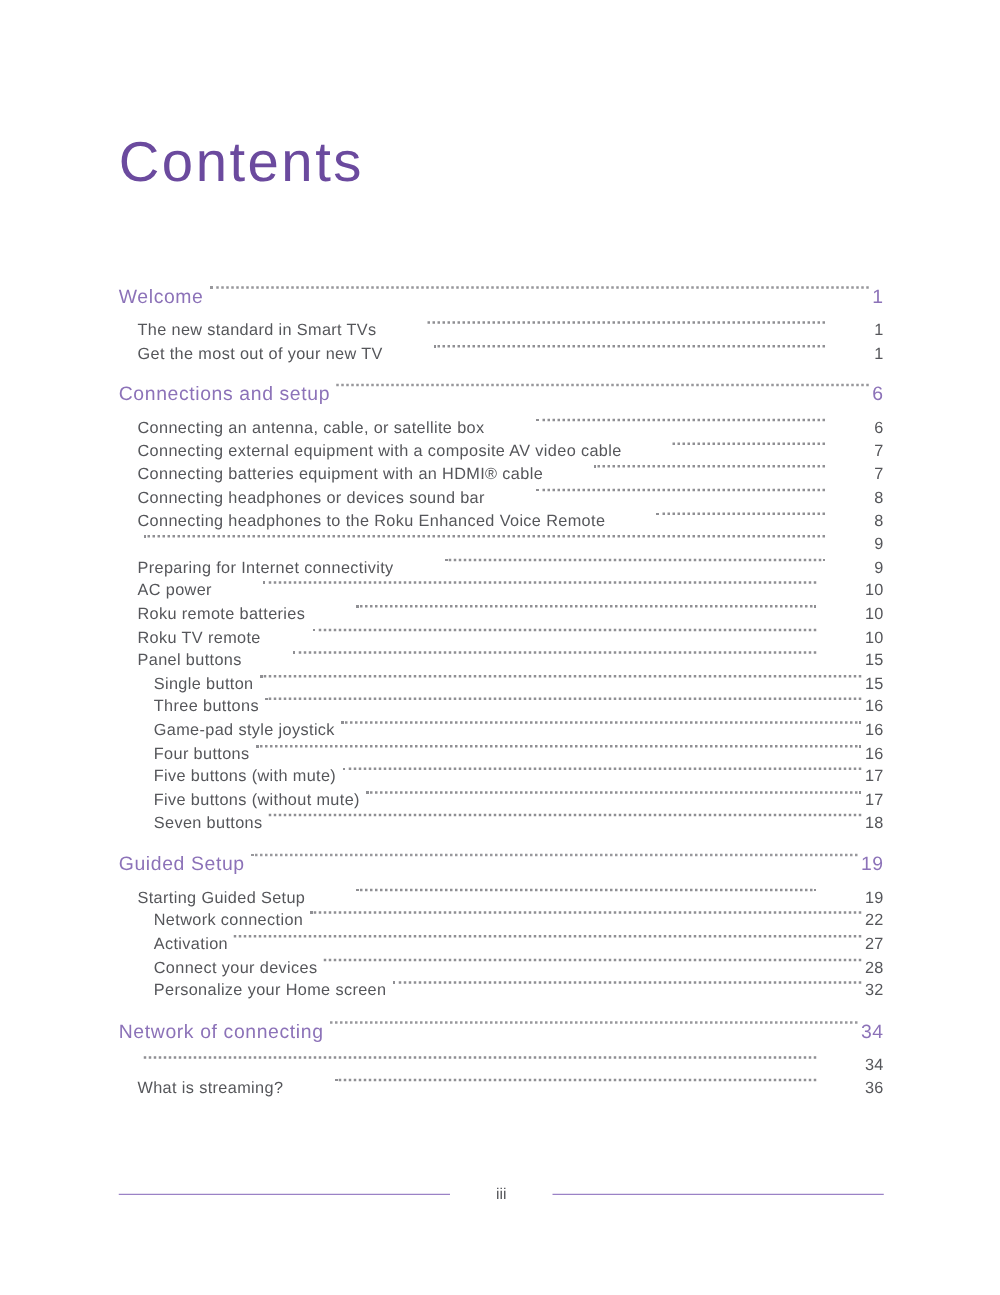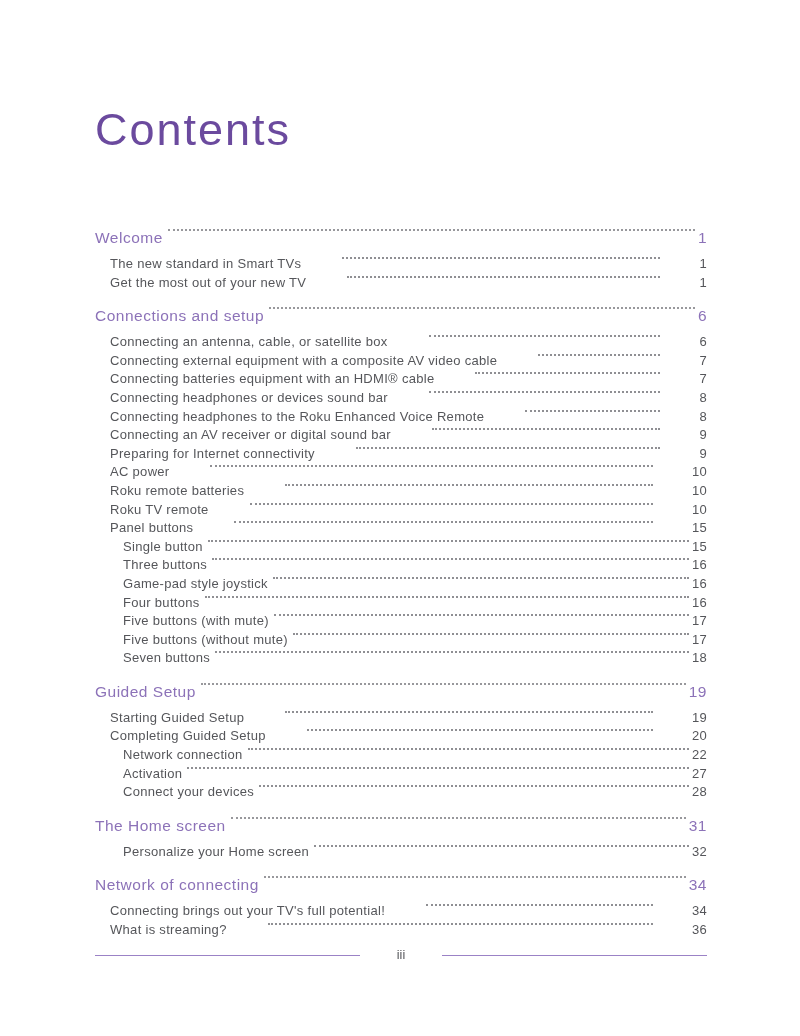--- a/index.html
+++ b/index.html
@@ -144,21 +144,20 @@
         <span class="toc-label">Connecting headphones or devices sound bar</span>
         <span class="toc-dots"></span>
         <span class="toc-page">8</span>
       </div>
       <div class="toc-row level-1">
         <span class="toc-label">Connecting headphones to the Roku Enhanced Voice Remote</span>
         <span class="toc-dots"></span>
         <span class="toc-page">8</span>
       </div>
       <div class="toc-row level-1">
-        <span class="toc-label">Connecting an AV receiver or digital sound bar</span>
         <span class="toc-dots"></span>
         <span class="toc-page">9</span>
       </div>
       <div class="toc-row level-1">
         <span class="toc-label">Preparing for Internet connectivity</span>
         <span class="toc-dots"></span>
         <span class="toc-page">9</span>
       </div>
       <div class="toc-row level-1">
         <span class="toc-label">AC power</span>
@@ -218,57 +217,46 @@
       <div class="toc-row level-0 heading">
         <span class="toc-label">Guided Setup</span>
         <span class="toc-dots"></span>
         <span class="toc-page">19</span>
       </div>
       <div class="toc-row level-1">
         <span class="toc-label">Starting Guided Setup</span>
         <span class="toc-dots"></span>
         <span class="toc-page">19</span>
       </div>
-      <div class="toc-row level-1">
-        <span class="toc-label">Completing Guided Setup</span>
-        <span class="toc-dots"></span>
-        <span class="toc-page">20</span>
-      </div>
       <div class="toc-row level-2">
         <span class="toc-label">Network connection</span>
         <span class="toc-dots"></span>
         <span class="toc-page">22</span>
       </div>
       <div class="toc-row level-2">
         <span class="toc-label">Activation</span>
         <span class="toc-dots"></span>
         <span class="toc-page">27</span>
       </div>
       <div class="toc-row level-2">
         <span class="toc-label">Connect your devices</span>
         <span class="toc-dots"></span>
         <span class="toc-page">28</span>
       </div>
-      <div class="toc-row level-0 heading">
-        <span class="toc-label">The Home screen</span>
-        <span class="toc-dots"></span>
-        <span class="toc-page">31</span>
-      </div>
       <div class="toc-row level-2">
         <span class="toc-label">Personalize your Home screen</span>
         <span class="toc-dots"></span>
         <span class="toc-page">32</span>
       </div>
       <div class="toc-row level-0 heading">
         <span class="toc-label">Network of connecting</span>
         <span class="toc-dots"></span>
         <span class="toc-page">34</span>
       </div>
       <div class="toc-row level-1">
-        <span class="toc-label">Connecting brings out your TV's full potential!</span>
         <span class="toc-dots"></span>
         <span class="toc-page">34</span>
       </div>
       <div class="toc-row level-1">
         <span class="toc-label">What is streaming?</span>
         <span class="toc-dots"></span>
         <span class="toc-page">36</span>
       </div>
     </div>
 

